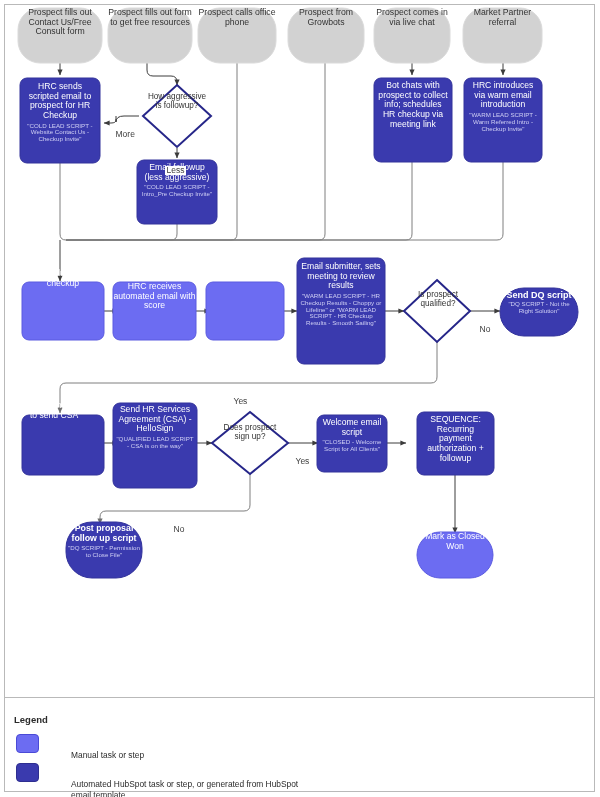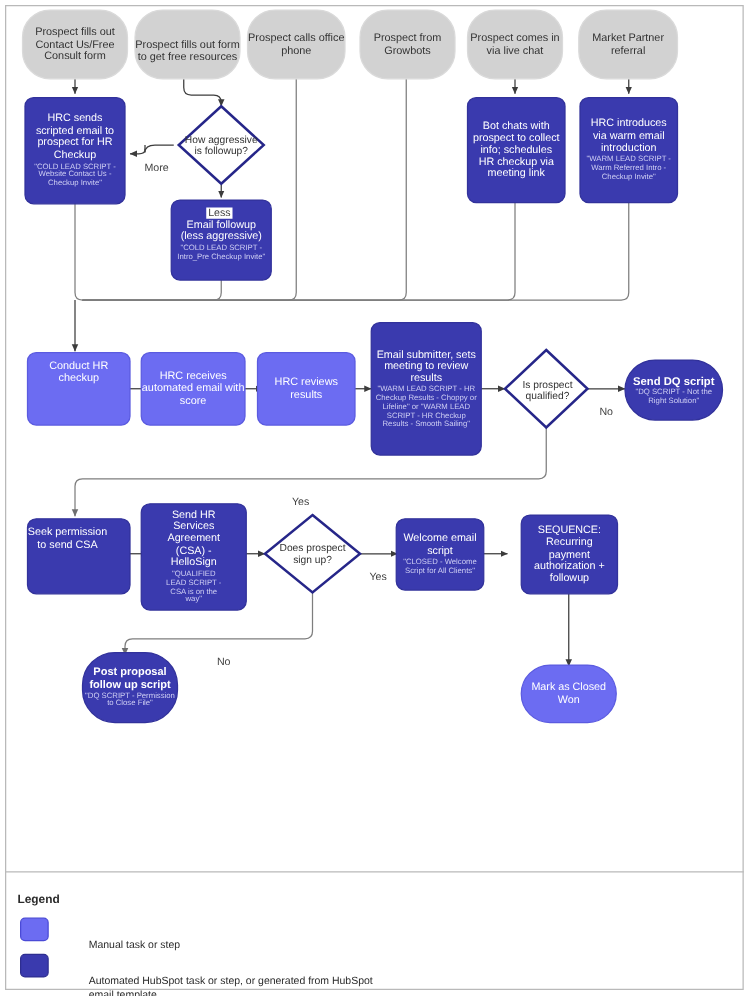--- a/index.html
+++ b/index.html
@@ -21,21 +21,20 @@
     background:#fff;
   }
   #chart-area{position:absolute;left:0;top:0;width:600px;height:797px;}
   svg{position:absolute;left:0;top:0;overflow:visible;}
   .node-text{
     position:absolute;
     box-sizing:border-box;
     display:flex;
     flex-direction:column;
     align-items:center;
-    justify-content:center;
     text-align:center;
     pointer-events:none;
   }
   .n-title{display:block;line-height:1.12;}
   .n-sub{display:block;line-height:1.1;}
   .lbl{
     position:absolute;
     font-size:8.5px;
     color:#404040;
     background:#ffffff;
@@ -201,43 +200,40 @@
     </div>
 
     <div class="node-text" style="left:22px;top:269px;width:82px;height:58px;">
       <span class="n-title" style="font-size:8.7px;color:#fff;">Conduct HR checkup</span>
     </div>
 
     <div class="node-text" style="left:113px;top:282px;width:83px;height:58px;">
       <span class="n-title" style="font-size:8.7px;color:#fff;">HRC receives automated email with score</span>
     </div>
 
-    <div class="node-text" style="left:206px;top:282px;width:78px;height:58px;">
-      <span class="n-title" style="font-size:8.7px;color:#fff;">HRC reviews results</span>
-    </div>
 
     <div class="node-text" style="left:297px;top:258px;width:88px;height:106px;padding:4px 3px;">
       <span class="n-title" style="font-size:8.6px;color:#fff;">Email submitter, sets meeting to review results</span>
       <span class="n-sub" style="font-size:6.2px;color:#cfcff4;margin-top:2px;">"WARM LEAD SCRIPT - HR Checkup Results - Choppy or Lifeline" or "WARM LEAD SCRIPT - HR Checkup Results - Smooth Sailing"</span>
     </div>
 
     <div class="node-text" style="left:500px;top:288px;width:78px;height:48px;padding:2px;">
       <span class="n-title" style="font-size:9px;color:#fff;font-weight:bold;">Send DQ script</span>
       <span class="n-sub" style="font-size:6.2px;color:#cfcff4;margin-top:1px;">"DQ SCRIPT - Not the Right Solution"</span>
     </div>
 
     <div class="node-text" style="left:408px;top:290px;width:60px;height:44px;">
       <span class="n-title" style="font-size:8.2px;color:#333;">Is prospect qualified?</span>
     </div>
 
     <div class="node-text" style="left:22px;top:401px;width:64px;height:60px;border-radius:28px;">
       <span class="n-title" style="font-size:8.6px;color:#fff;">Seek permission to send CSA</span>
     </div>
 
-    <div class="node-text" style="left:113px;top:403px;width:84px;height:85px;padding:17px;">
+    <div class="node-text" style="left:113px;top:403px;width:84px;height:85px;padding:2px;">
       <span class="n-title" style="font-size:8.6px;color:#fff;">Send HR Services Agreement (CSA) - HelloSign</span>
       <span class="n-sub" style="font-size:6.2px;color:#cfcff4;margin-top:2px;">"QUALIFIED LEAD SCRIPT - CSA is on the way"</span>
     </div>
 
     <div class="node-text" style="left:218px;top:423px;width:64px;height:40px;">
       <span class="n-title" style="font-size:8.2px;color:#333;">Does prospect sign up?</span>
     </div>
 
     <div class="node-text" style="left:66px;top:522px;width:76px;height:56px;padding:2px;">
       <span class="n-title" style="font-size:8.8px;color:#fff;font-weight:bold;">Post proposal follow up script</span>

